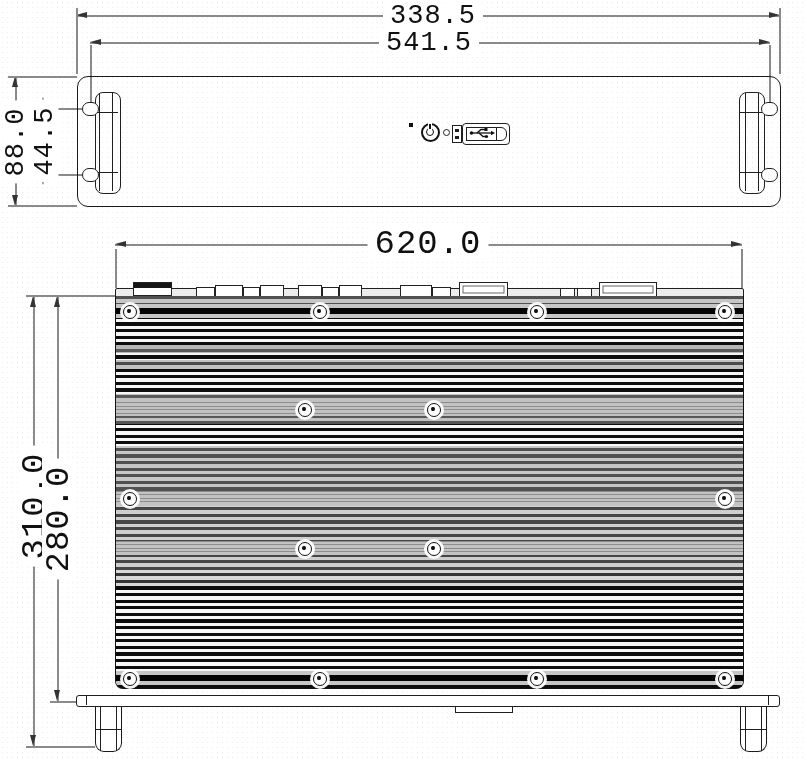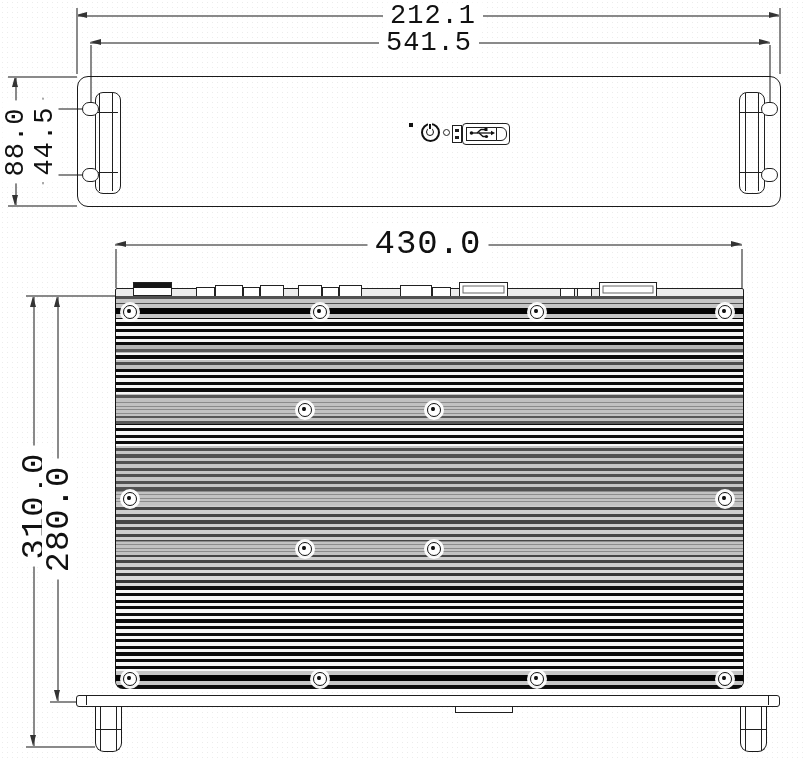--- a/index.html
+++ b/index.html
@@ -69,21 +69,21 @@
 </head>
 <body>
 
 <div class="canvas">
 
   <div class="hl" style="left:76px;top:15px;width:704px;"></div>
   <div class="arr l" style="left:76px;top:11.5px;"></div>
   <div class="arr r" style="left:769px;top:11.5px;"></div>
   <div class="vl" style="left:76px;top:8px;height:66px;"></div>
   <div class="vl" style="left:779px;top:8px;height:66px;"></div>
-  <div class="dlab f26" style="left:433px;top:16px;">212.1</div>
+  <div class="dlab f26" style="left:433px;top:16px;">338.5</div>
 
   <div class="hl" style="left:90px;top:42px;width:680px;"></div>
   <div class="arr l" style="left:90px;top:38.5px;"></div>
   <div class="arr r" style="left:759px;top:38.5px;"></div>
   <div class="vl" style="left:90px;top:45px;height:57px;"></div>
   <div class="vl" style="left:769px;top:45px;height:57px;"></div>
   <div class="dlab f26" style="left:429px;top:43px;">541.5</div>
 
   <div class="vl" style="left:15px;top:76px;height:130px;"></div>
   <div class="arr u" style="left:11.5px;top:76px;"></div>
@@ -138,21 +138,21 @@
     <polyline points="10,6 14,9.5 17,9.5" fill="none" stroke="#111" stroke-width="1.3"></polyline>
     <circle cx="17.5" cy="9.5" r="1.6" fill="#111"></circle>
     <polygon points="22,3.8 26,6 22,8.2" fill="#111"></polygon>
   </svg>
 
   <div class="hl" style="left:115px;top:244px;width:627px;"></div>
   <div class="arr l" style="left:115px;top:240.5px;"></div>
   <div class="arr r" style="left:731px;top:240.5px;"></div>
   <div class="vl" style="left:115px;top:249px;height:39px;"></div>
   <div class="vl" style="left:741px;top:249px;height:39px;"></div>
-  <div class="dlab f33" style="left:428px;top:244px;">430.0</div>
+  <div class="dlab f33" style="left:428px;top:244px;">620.0</div>
 
   <div class="vl" style="left:33px;top:296px;height:450px;"></div>
   <div class="arr u" style="left:29.5px;top:296px;"></div>
   <div class="arr d" style="left:29.5px;top:735px;"></div>
   <div class="dlab rot f33" style="left:35px;top:506px;">310.0</div>
 
   <div class="vl" style="left:57px;top:296px;height:405px;"></div>
   <div class="arr u" style="left:53.5px;top:296px;"></div>
   <div class="arr d" style="left:53.5px;top:690px;"></div>
   <div class="dlab rot f33" style="left:59px;top:519px;">280.0</div>

